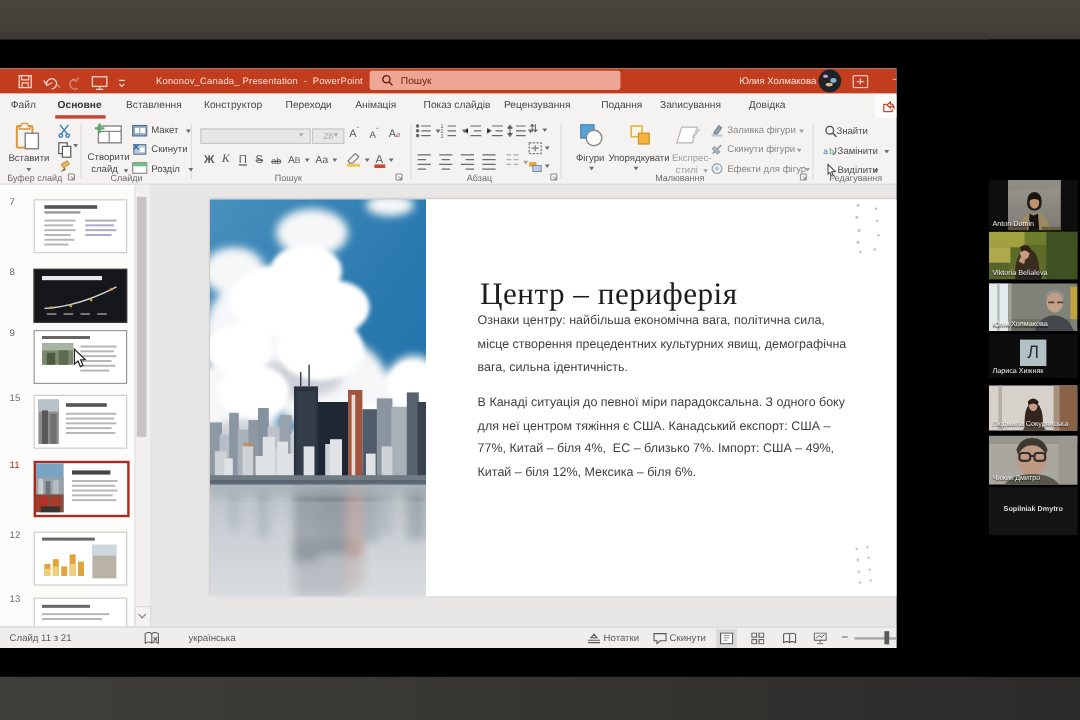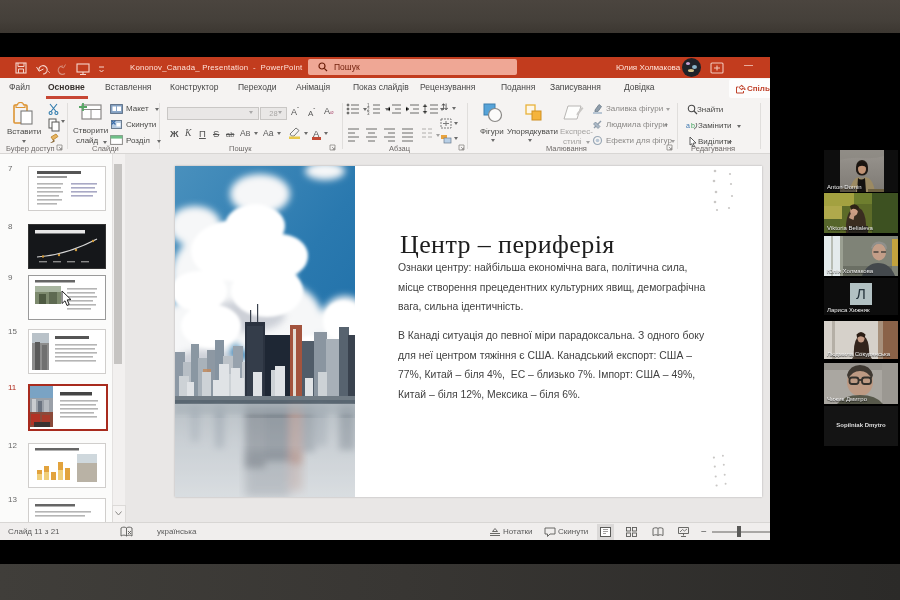--- a/index.html
+++ b/index.html
@@ -6,21 +6,21 @@
   #stage{position:relative;width:900px;height:600px;overflow:hidden;background:#000;
          font-family:"Liberation Sans",sans-serif;}
   .abs{position:absolute;}
   span{white-space:nowrap;}
   
   #topstrip{left:0;top:0;width:900px;height:33px;
     background:linear-gradient(180deg,#4b453f 0%,#45403a 60%,#3c3731 100%);}
   #botgray{left:0;top:564px;width:900px;height:36px;
     background:linear-gradient(90deg,#403e3a 0%,#383633 45%,#2b2a28 100%);}
   
-  #ppt{left:0;top:57px;width:747px;height:483px;background:#f3f1f0;overflow:hidden;padding-left:23px;}
+  #ppt{left:0;top:57px;width:747px;height:483px;background:#f3f1f0;overflow:hidden;}
   #titlebar{left:0;top:0;width:822px;height:21px;background:#c23c1e;color:#fff;}
   #tabs{left:0;top:21px;width:822px;height:21px;background:#f5f3f2;color:#474747;font-size:8.5px;}
   #ribbon{left:0;top:42px;width:822px;height:54px;background:#f5f3f2;border-bottom:1px solid #d8d6d4;}
   #mainarea{left:0;top:97px;width:822px;height:368px;background:#e9e7e6;}
   #panel{left:0;top:0;width:112px;height:368px;background:#fbfbfa;}
   #notesbar{left:124px;top:351px;width:686px;height:17px;background:#f1efee;border-top:1px solid #dddbd9;
     color:#5c5c5c;font-size:9px;}
   #statusbar{left:0;top:465px;width:822px;height:18px;background:#f0eeed;border-top:1px solid #d8d6d4;
     color:#5a5a5a;font-size:8px;}
   .thumbnum{position:absolute;left:8px;font-size:8px;color:#6a6a6a;}
@@ -106,21 +106,21 @@
         <span class="abs" style="left:18px;top:5px;font-size:8px;font-weight:bold;color:#c0432c">Спільний доступ</span>
       </div>
     </div>
     <div class="abs" id="ribbon">
       <div class="sep" style="left:67px"></div>
         <div class="sep" style="left:159px"></div>
       <div class="sep" style="left:342px"></div>
         <div class="sep" style="left:467px"></div>
       <div class="sep" style="left:677px"></div>
         <div class="sep" style="left:760px"></div>
-      <span class="glab" style="left:6px;top:45px">Буфер доступ</span>
+      <span class="glab" style="left:6px;top:45px">Буфер слайд</span>
       <svg class="abs" style="left:56px;top:45px" width="7" height="7" viewBox="0 0 7 7">
           <path d="M1 1 h5 v5 h-5 z M3 3 l2.5 2.5 M5.5 3.5 v2 h-2" fill="none" stroke="#8a8886" stroke-width=".8"></path>
         </svg>
       <span class="glab" style="left:92px;top:45px">Слайди</span>
       <span class="glab" style="left:229px;top:45px">Пошук</span>
       <svg class="abs" style="left:329px;top:45px" width="7" height="7" viewBox="0 0 7 7">
           <path d="M1 1 h5 v5 h-5 z M3 3 l2.5 2.5 M5.5 3.5 v2 h-2" fill="none" stroke="#8a8886" stroke-width=".8"></path>
         </svg>
       <span class="glab" style="left:389px;top:45px">Абзац</span>
       <svg class="abs" style="left:458px;top:45px" width="7" height="7" viewBox="0 0 7 7">
@@ -275,21 +275,21 @@
       <svg class="abs" style="left:592px;top:4px" width="11" height="11" viewBox="0 0 11 11">
           <path d="M3 7 L7 1.5 9.5 3.5 6 8.5 3 9 Z" fill="#8f9dab" stroke="#6a7a88" stroke-width=".8"></path>
           <rect x="1" y="9" width="9" height="2" fill="#b8c6d4"></rect>
         </svg>
       <span class="rlab" style="left:606px;top:5px;color:#8a8886">Заливка фігури</span>
         <div class="dd" style="left:666px;top:9px;opacity:.6"></div>
       <svg class="abs" style="left:592px;top:20px" width="11" height="11" viewBox="0 0 11 11">
           <path d="M2 9 L9 2" stroke="#8f9dab" stroke-width="1.4"></path>
           <path d="M1.5 5 l2-2 4.5 4.5 -2 2 Z" fill="#aab8c6" stroke="#7a8a98" stroke-width=".7"></path>
         </svg>
-      <span class="rlab" style="left:606px;top:21px;color:#8a8886">Людмила фігури</span>
+      <span class="rlab" style="left:606px;top:21px;color:#8a8886">Скинути фігури</span>
         <div class="dd" style="left:664px;top:25px;opacity:.6"></div>
       <svg class="abs" style="left:592px;top:36px" width="11" height="11" viewBox="0 0 11 11">
           <circle cx="5.5" cy="5.5" r="4" fill="none" stroke="#9aa8b6" stroke-width="1.2"></circle>
           <circle cx="5.5" cy="5.5" r="1.8" fill="#b8c6d4"></circle>
         </svg>
       <span class="rlab" style="left:606px;top:37px;color:#8a8886">Ефекти для фігур</span>
         <div class="dd" style="left:671px;top:41px;opacity:.6"></div>
 
       <svg class="abs" style="left:687px;top:5px" width="11" height="11" viewBox="0 0 11 11">
           <circle cx="4.5" cy="4.5" r="3.2" fill="none" stroke="#4a4a4a" stroke-width="1.1"></circle>

